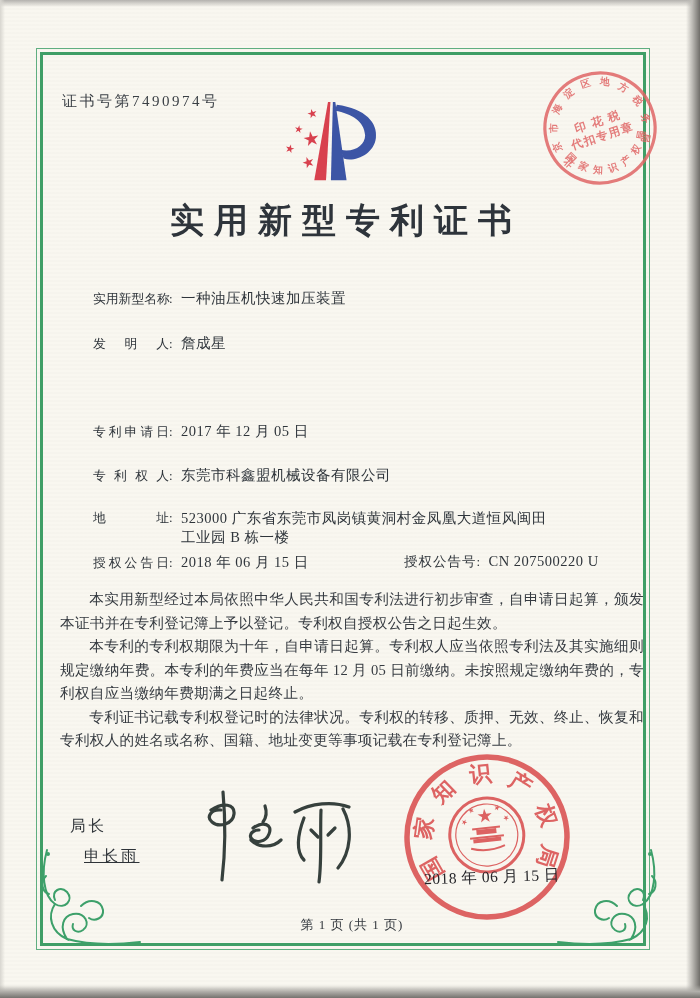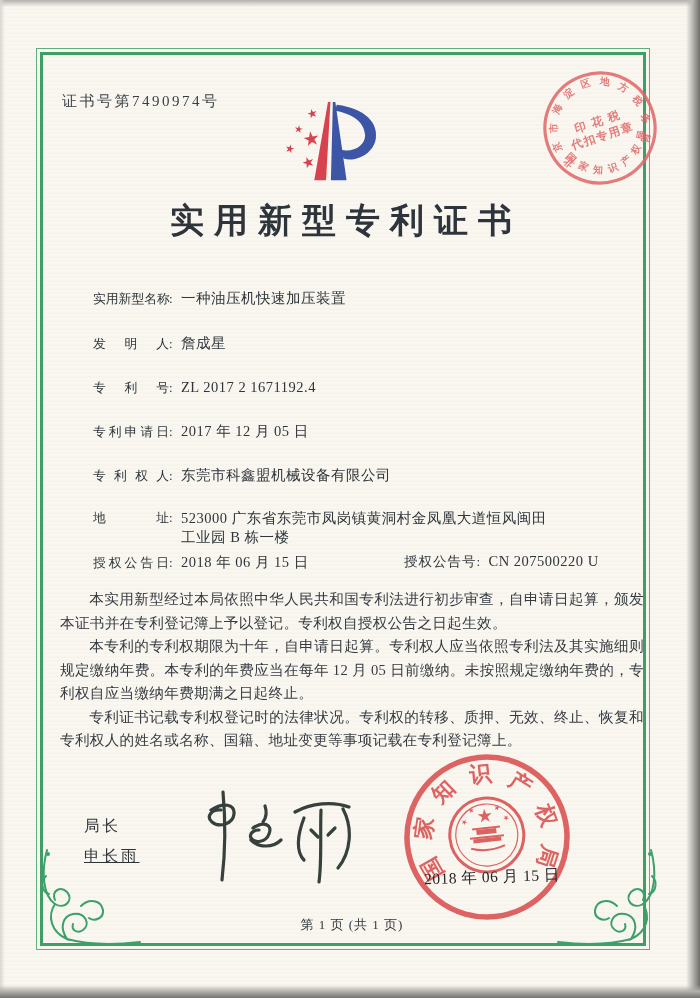--- a/index.html
+++ b/index.html
@@ -22,21 +22,21 @@
          font-size:34px;font-weight:700;letter-spacing:10px;color:#2e343b;}
   .row{position:absolute;left:76px;font-size:14.5px;color:#2f353b;white-space:nowrap;margin-left:17px;}
   .lab{display:inline-block;width:76px;font-size:12.8px;text-align:justify;text-align-last:justify;vertical-align:baseline;}
   .colon{display:inline-block;width:10px;text-align:left;font-size:13px;}
   .val{margin-left:2px;letter-spacing:0.5px;}
   .val2{display:inline-block;vertical-align:top;margin-left:2px;letter-spacing:0.5px;white-space:normal;width:470px;line-height:19px;}
   .grp2{position:absolute;left:311px;top:0;}
   .lab2{font-size:13.5px;letter-spacing:1px;}
   .paras{position:absolute;left:60px;top:588px;width:584px;color:#363b41;}
   .paras p{margin:0;text-indent:2em;font-size:14.6px;line-height:23.5px;text-align:justify;letter-spacing:0.3px;}
-  .sig-title{position:absolute;left:84px;top:816px;font-size:15.5px;letter-spacing:3px;color:#2e3338;}
+  .sig-title{position:absolute;left:70px;top:816px;font-size:15.5px;letter-spacing:3px;color:#2e3338;}
   .sig-name{position:absolute;left:84px;top:846px;font-size:15.5px;letter-spacing:3px;color:#2e3338;text-decoration:underline;}
   .seal-date{position:absolute;left:424px;top:867px;font-size:15.5px;color:#26262a;letter-spacing:0.5px;transform:rotate(-2deg);white-space:nowrap;}
   .footer{position:absolute;left:6px;top:916px;width:680px;text-align:center;font-size:13px;color:#33383e;letter-spacing:1px;padding-left:6px;}
   svg text{font-family:"Liberation Serif","DejaVu Serif",serif;}
   .seal-svg text{fill:var(--seal-red);font-weight:700;}
   .stamp-svg text{fill:var(--stamp-red);font-weight:700;}
 </style>
 </head>
 <body>
 
@@ -78,23 +78,20 @@
     </g>
   </svg>
 
   <div class="title">实用新型专利证书</div>
 
   <div class="row" style="top:289px">
     <span class="lab">实用新型名称</span><span class="colon">:</span><span class="val">一种油压机快速加压装置</span>
   </div>
   <div class="row" style="top:334px">
     <span class="lab">发明人</span><span class="colon">:</span><span class="val">詹成星</span>
-  </div>
-  <div class="row" style="top:379px">
-    <span class="lab">专利号</span><span class="colon">:</span><span class="val">ZL 2017 2 1671192.4</span>
   </div>
   <div class="row" style="top:422px">
     <span class="lab">专利申请日</span><span class="colon">:</span><span class="val">2017 年 12 月 05 日</span>
   </div>
   <div class="row" style="top:466px">
     <span class="lab">专利权人</span><span class="colon">:</span><span class="val">东莞市科鑫盟机械设备有限公司</span>
   </div>
   <div class="row" style="top:509px">
     <span class="lab">地址</span><span class="colon">:</span><span class="val2"><span>523000 广东省东莞市凤岗镇黄洞村金凤凰大道恒风闽田</span><br><span>工业园 B 栋一楼</span></span>
   </div>

